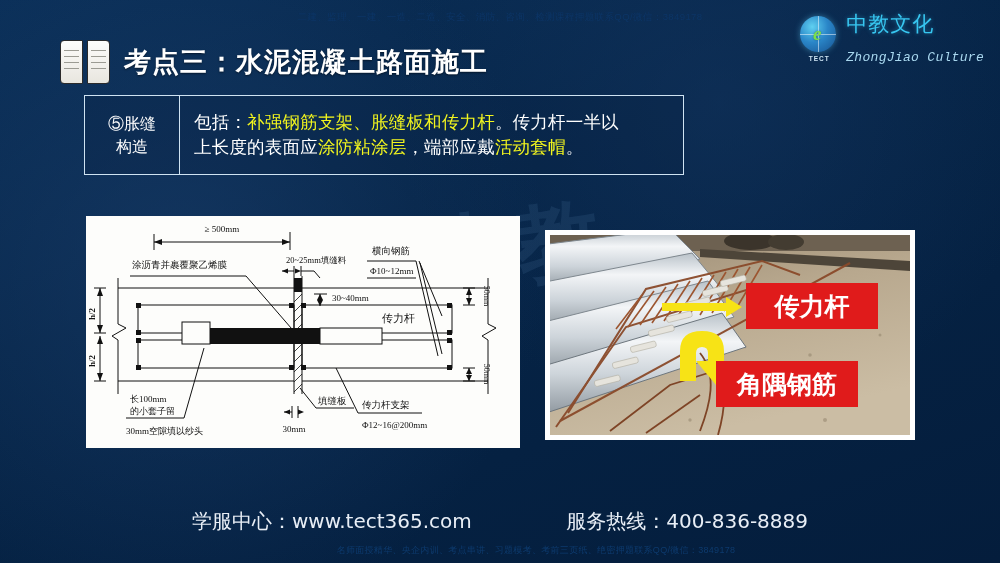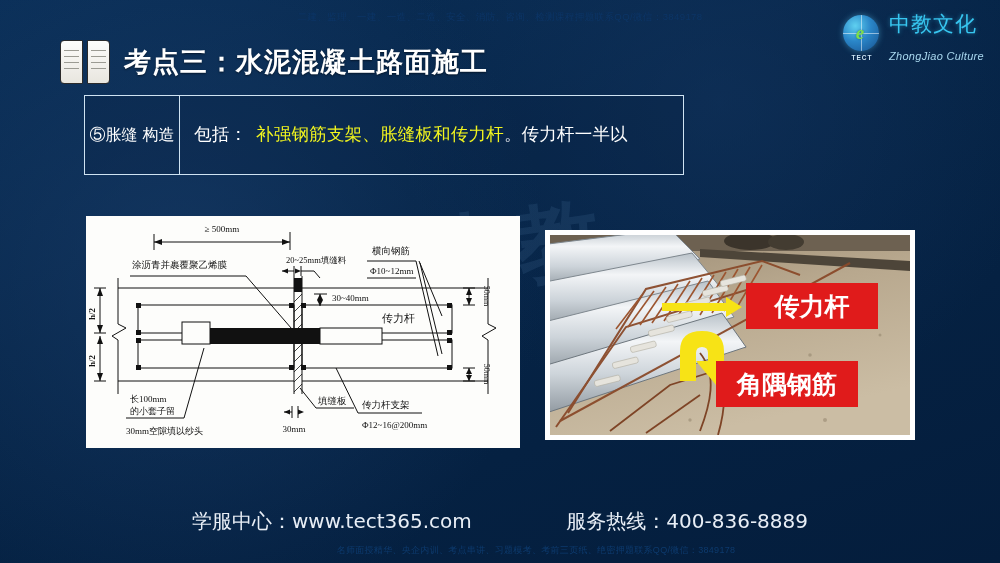--- a/index.html
+++ b/index.html
@@ -54,22 +54,22 @@
     position:absolute;bottom:0;left:0;width:42px;text-align:center;
     color:#cfe6f5;font-size:6.5px;font-weight:bold;letter-spacing:1px;
   }
   .logo-txt{display:flex;flex-direction:column;line-height:1;}
   .logo-cn{
     color:#37c6f0;font-size:21px;font-weight:normal;letter-spacing:1px;
     font-family:"DejaVu Sans",sans-serif;
     text-shadow:0 0 4px rgba(55,198,240,.5);
   }
   .logo-en{
-    color:#a9d8ef;font-size:11px;font-style:italic;margin-top:16px;letter-spacing:.3px;
-    font-family:Liberation Sans, sans-serif;
+    color:#a9d8ef;font-size:13px;font-style:italic;margin-top:16px;letter-spacing:.3px;
+    font-family:Liberation Mono, monospace;
   }
 
   
   .title-row{position:absolute;top:40px;left:60px;display:flex;align-items:center;gap:14px;}
   .book-icon{width:50px;height:44px;position:relative;}
   .book-half{
     position:absolute;top:0;width:23px;height:44px;
     background:linear-gradient(180deg,#fdfdfb 0%,#e8e6df 100%);
     border:1.5px solid #2b2b2b;box-sizing:border-box;
   }
@@ -86,33 +86,33 @@
   
   .content-box{
     position:absolute;left:84px;top:95px;width:600px;height:80px;
     border:1.6px solid #cfe3f2;
     display:flex;box-sizing:border-box;
     background:rgba(6,33,64,.25);
   }
   .cb-left{
     width:94px;flex:0 0 94px;
     border-right:1.6px solid #cfe3f2;
-    display:flex;align-items:center;justify-content:center;
+    display:flex;flex-direction:column;align-items:center;justify-content:center;
     gap:5px;
     color:#ffffff;font-size:16px;font-family:Liberation Sans, sans-serif;
     line-height:1.1;
   }
   .cb-right{
     flex:1;padding:6px 12px 6px 14px;
     display:flex;flex-direction:column;justify-content:center;
     color:#ffffff;font-size:17.5px;line-height:1.45;
     font-family:"DejaVu Sans",sans-serif;
     letter-spacing:.2px;
   }
-  .hl{color:#f2f51e;margin-left:9px;}
+  .hl{color:#f2f51e;}
 
   
   .diagram{
     position:absolute;left:86px;top:216px;width:370px;height:232px;
     background:#fdfdfb;box-sizing:border-box;
   }
   .photo{
     position:absolute;left:545px;top:230px;width:370px;height:210px;
     background:#ffffff;box-sizing:border-box;padding:5px;
   }
@@ -182,20 +182,21 @@
     <div class="title-text">考点三：水泥混凝土路面施工</div>
   </div>
 
   <div class="content-box">
     <div class="cb-left">
       <span>⑤胀缝</span>
       <span>构造</span>
     </div>
     <div class="cb-right">
       <div><span>包括：</span><span class="hl">补强钢筋支架、胀缝板和传力杆</span><span>。传力杆一半以</span></div>
+      <div><span>上长度的表面应</span><span class="hl">涂防粘涂层</span><span>，端部应戴</span><span class="hl">活动套帽</span><span>。</span></div>
     </div>
   </div>
 
   <div class="ghost" style="left:430px;top:190px;font-size:86px;transform:rotate(-8deg);">中教</div>
 
   <div class="diagram">
     <svg viewBox="0 0 434 232" width="434" height="232">
       <rect x="0" y="0" width="434" height="232" fill="#fdfdfb"></rect>
       <g stroke="#111" stroke-width="1" fill="none" font-family="'Liberation Serif',serif">
 

